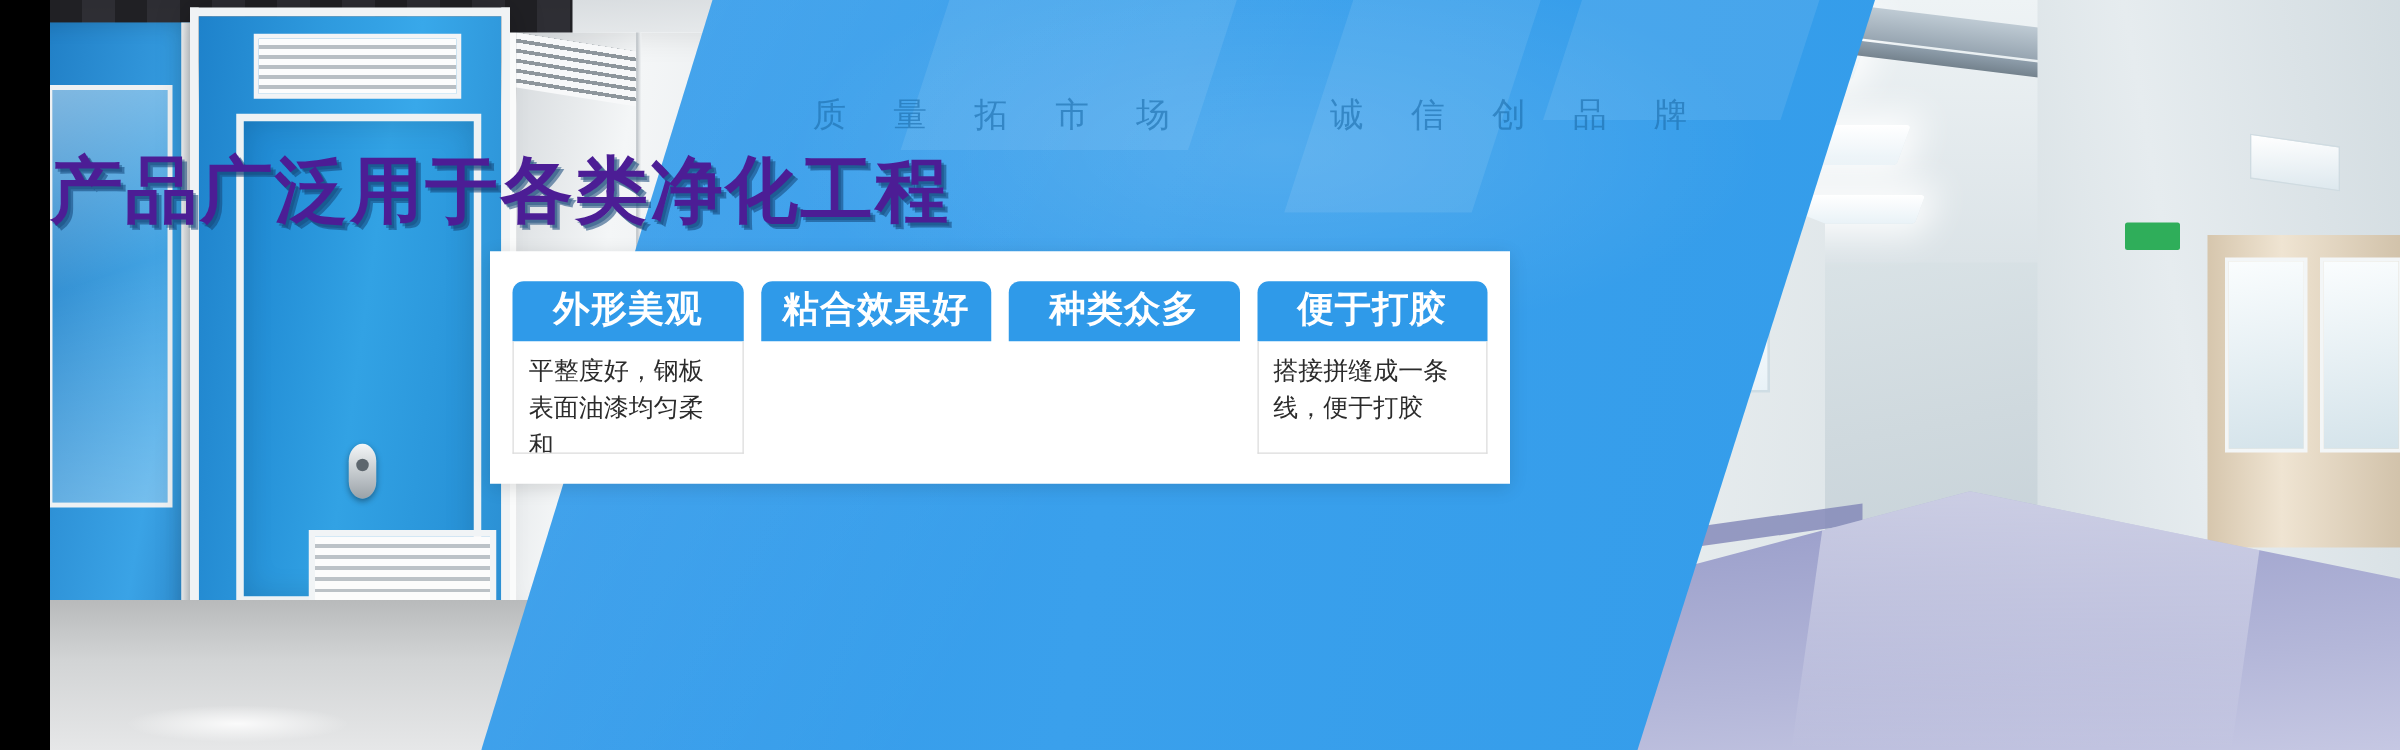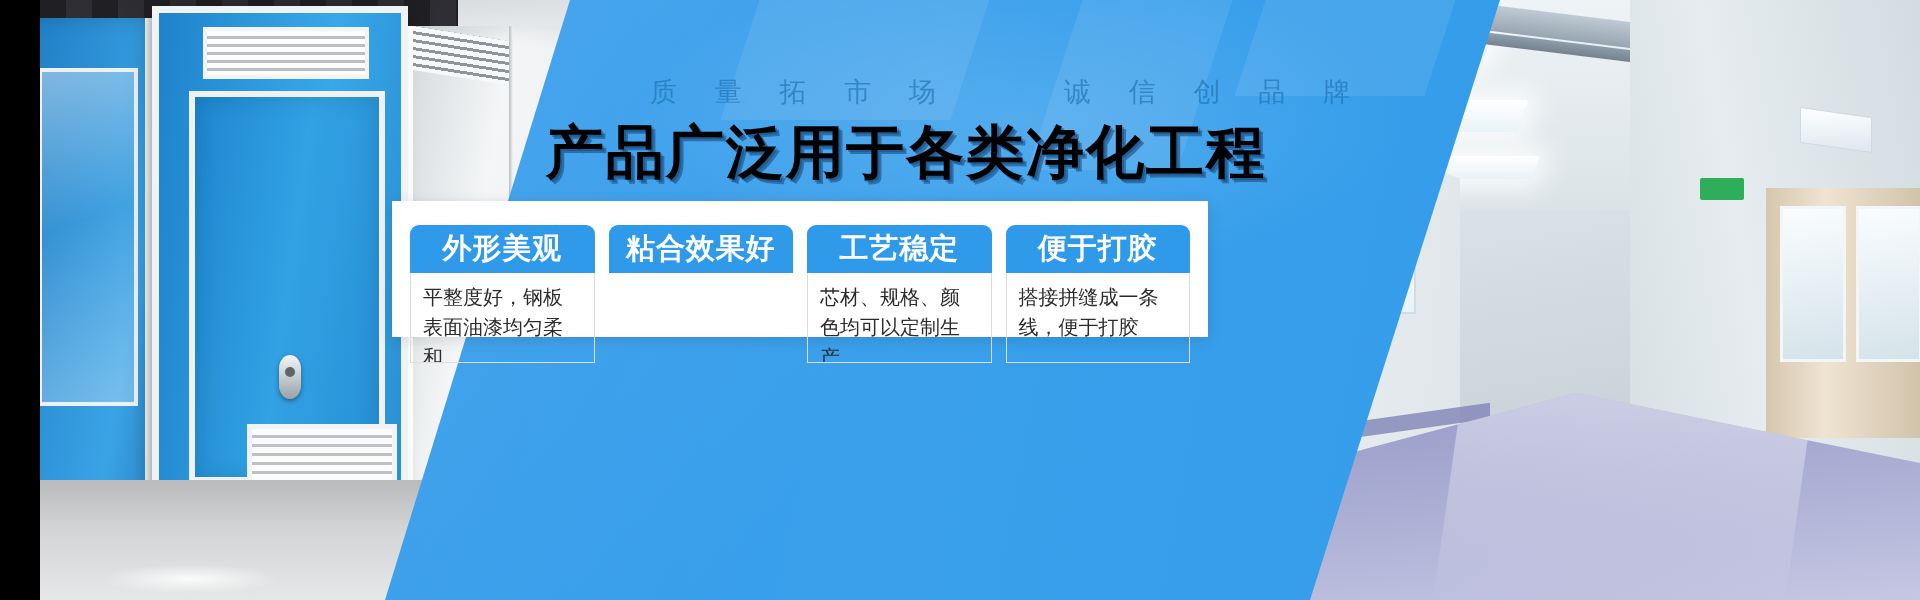--- a/index.html
+++ b/index.html
@@ -248,32 +248,31 @@
     position:absolute; left:0; top:74px; width:1920px;
     text-align:center;
     font-size:27px; letter-spacing:.56em;
     color:#1d6fae; opacity:.62;
     font-weight:400;
     text-indent:.56em;
     white-space:pre;
   }
   .headline{
     position:absolute; left:0; top:114px; width:1732px;
-    text-align:center;
-    font-size:58px; font-weight:bold; color:#000000;
+    font-size:58px; font-weight:bold; color:#4c1d95;
     letter-spacing:.035em;
     text-shadow:
        4px 4px 0 rgba(20,70,120,.55),
        2px 2px 0 rgba(20,70,120,.45);
   }
 
   
   .panel{
     position:absolute; left:352px; top:201px;
-    width:816px; height:136px;
+    width:816px; height:186px;
     background:#ffffff;
     box-shadow:0 3px 14px rgba(0,0,0,.12);
   }
   .cards{
     position:absolute; left:0; top:0; width:100%; height:100%;
     display:flex; align-items:flex-start;
     padding:24px 18px; box-sizing:border-box;
     gap:14px;
   }
   .card{
@@ -375,22 +374,21 @@
       <div class="card">
         <div class="card-head">外形美观</div>
         <div class="card-body">平整度好，钢板表面油漆均匀柔和</div>
       </div>
 
       <div class="card">
         <div class="card-head">粘合效果好</div>
       </div>
 
       <div class="card">
-        <div class="card-head">工艺稳定</div>
-        <div class="card-body">芯材、规格、颜色均可以定制生产</div>
+        <div class="card-head">种类众多</div>
       </div>
 
       <div class="card">
         <div class="card-head">便于打胶</div>
         <div class="card-body">搭接拼缝成一条线，便于打胶</div>
       </div>
 
     </div>
   </div>
 

